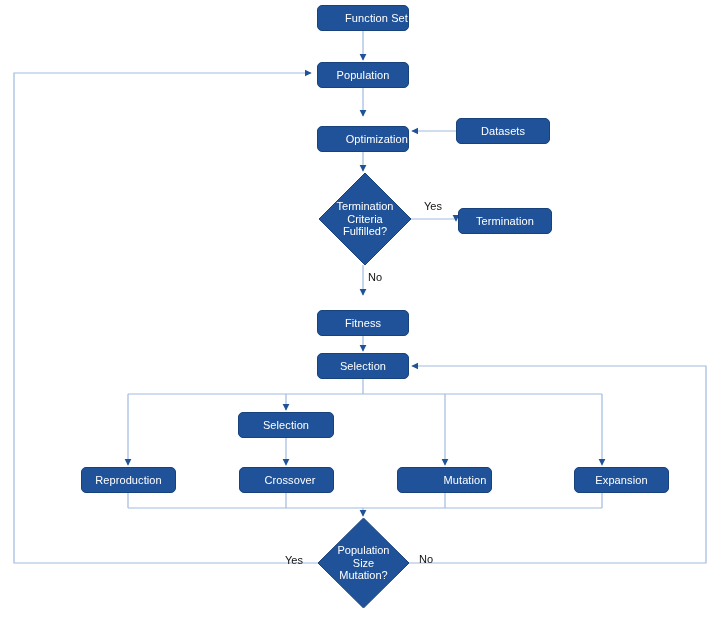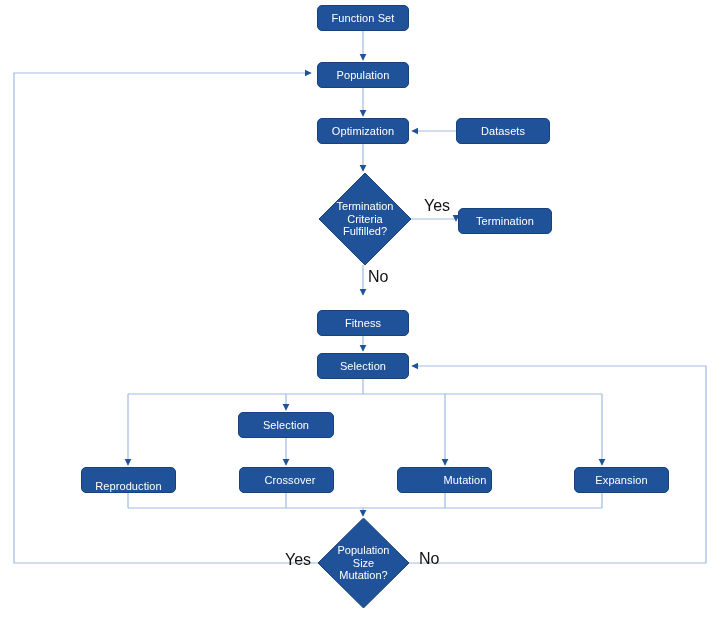--- a/index.html
+++ b/index.html
@@ -64,21 +64,21 @@
     color: #ffffff;
     font-size: 11px;
     line-height: 12.5px;
     text-align: center;
     pointer-events: none;
   }
   .diamond-label span { display: block; }
   .edge-label {
     position: absolute;
     color: #111111;
-    font-size: 16px;
+    font-size: 11px;
     line-height: 12px;
     white-space: nowrap;
     z-index: 4;
   }
 </style>
 </head>
 <body>
 
 <div id="canvas">
 
@@ -119,29 +119,29 @@
       <path d="M 602 493 L 602 508"></path>
       <path d="M 128 508 L 602 508"></path>
       <path d="M 363 508 L 363 516" marker-end="url(#arrow)"></path>
 
       <path d="M 318 563 L 14 563 L 14 73 L 311 73" marker-end="url(#arrow)"></path>
 
       <path d="M 409 563 L 706 563 L 706 366 L 412 366" marker-end="url(#arrow)"></path>
     </g>
   </svg>
 
-  <div class="node" style="left:317px; top:5px; width:92px; height:26px;">
+  <div class="node" style="left:317px; top:5px; width:92px; height:26px;justify-content:flex-end;">
     <span>Function Set</span>
   </div>
 
   <div class="node" style="left:317px; top:62px; width:92px; height:26px;">
     <span>Population</span>
   </div>
 
-  <div class="node" style="left:317px; top:118px; width:92px; height:26px;">
+  <div class="node" style="left:317px; top:126px; width:92px; height:26px;justify-content:flex-end;">
     <span>Optimization</span>
   </div>
 
   <div class="node" style="left:456px; top:118px; width:94px; height:26px;">
     <span>Datasets</span>
   </div>
 
   <div class="diamond-wrap" style="left:319px; top:173px; width:92px; height:92px;">
     <svg width="92" height="92" viewBox="0 0 92 92" xmlns="http://www.w3.org/2000/svg">
       <polygon points="46,0 92,46 46,92 0,46" fill="#1f5299" stroke="#18427c" stroke-width="1"></polygon>
@@ -162,21 +162,21 @@
   </div>
 
   <div class="node" style="left:317px; top:353px; width:92px; height:26px;">
     <span>Selection</span>
   </div>
 
   <div class="node" style="left:238px; top:412px; width:96px; height:26px;">
     <span>Selection</span>
   </div>
 
-  <div class="node" style="left:81px; top:467px; width:95px; height:26px;align-items:flex-end;">
+  <div class="node" style="left:81px; top:467px; width:95px; height:26px;">
     <span>Reproduction</span>
   </div>
 
   <div class="node" style="left:239px; top:467px; width:95px; height:26px;padding-left:7px;">
     <span>Crossover</span>
   </div>
 
   <div class="node" style="left:397px; top:467px; width:95px; height:26px;padding-left:41px;">
     <span>Mutation</span>
   </div>

